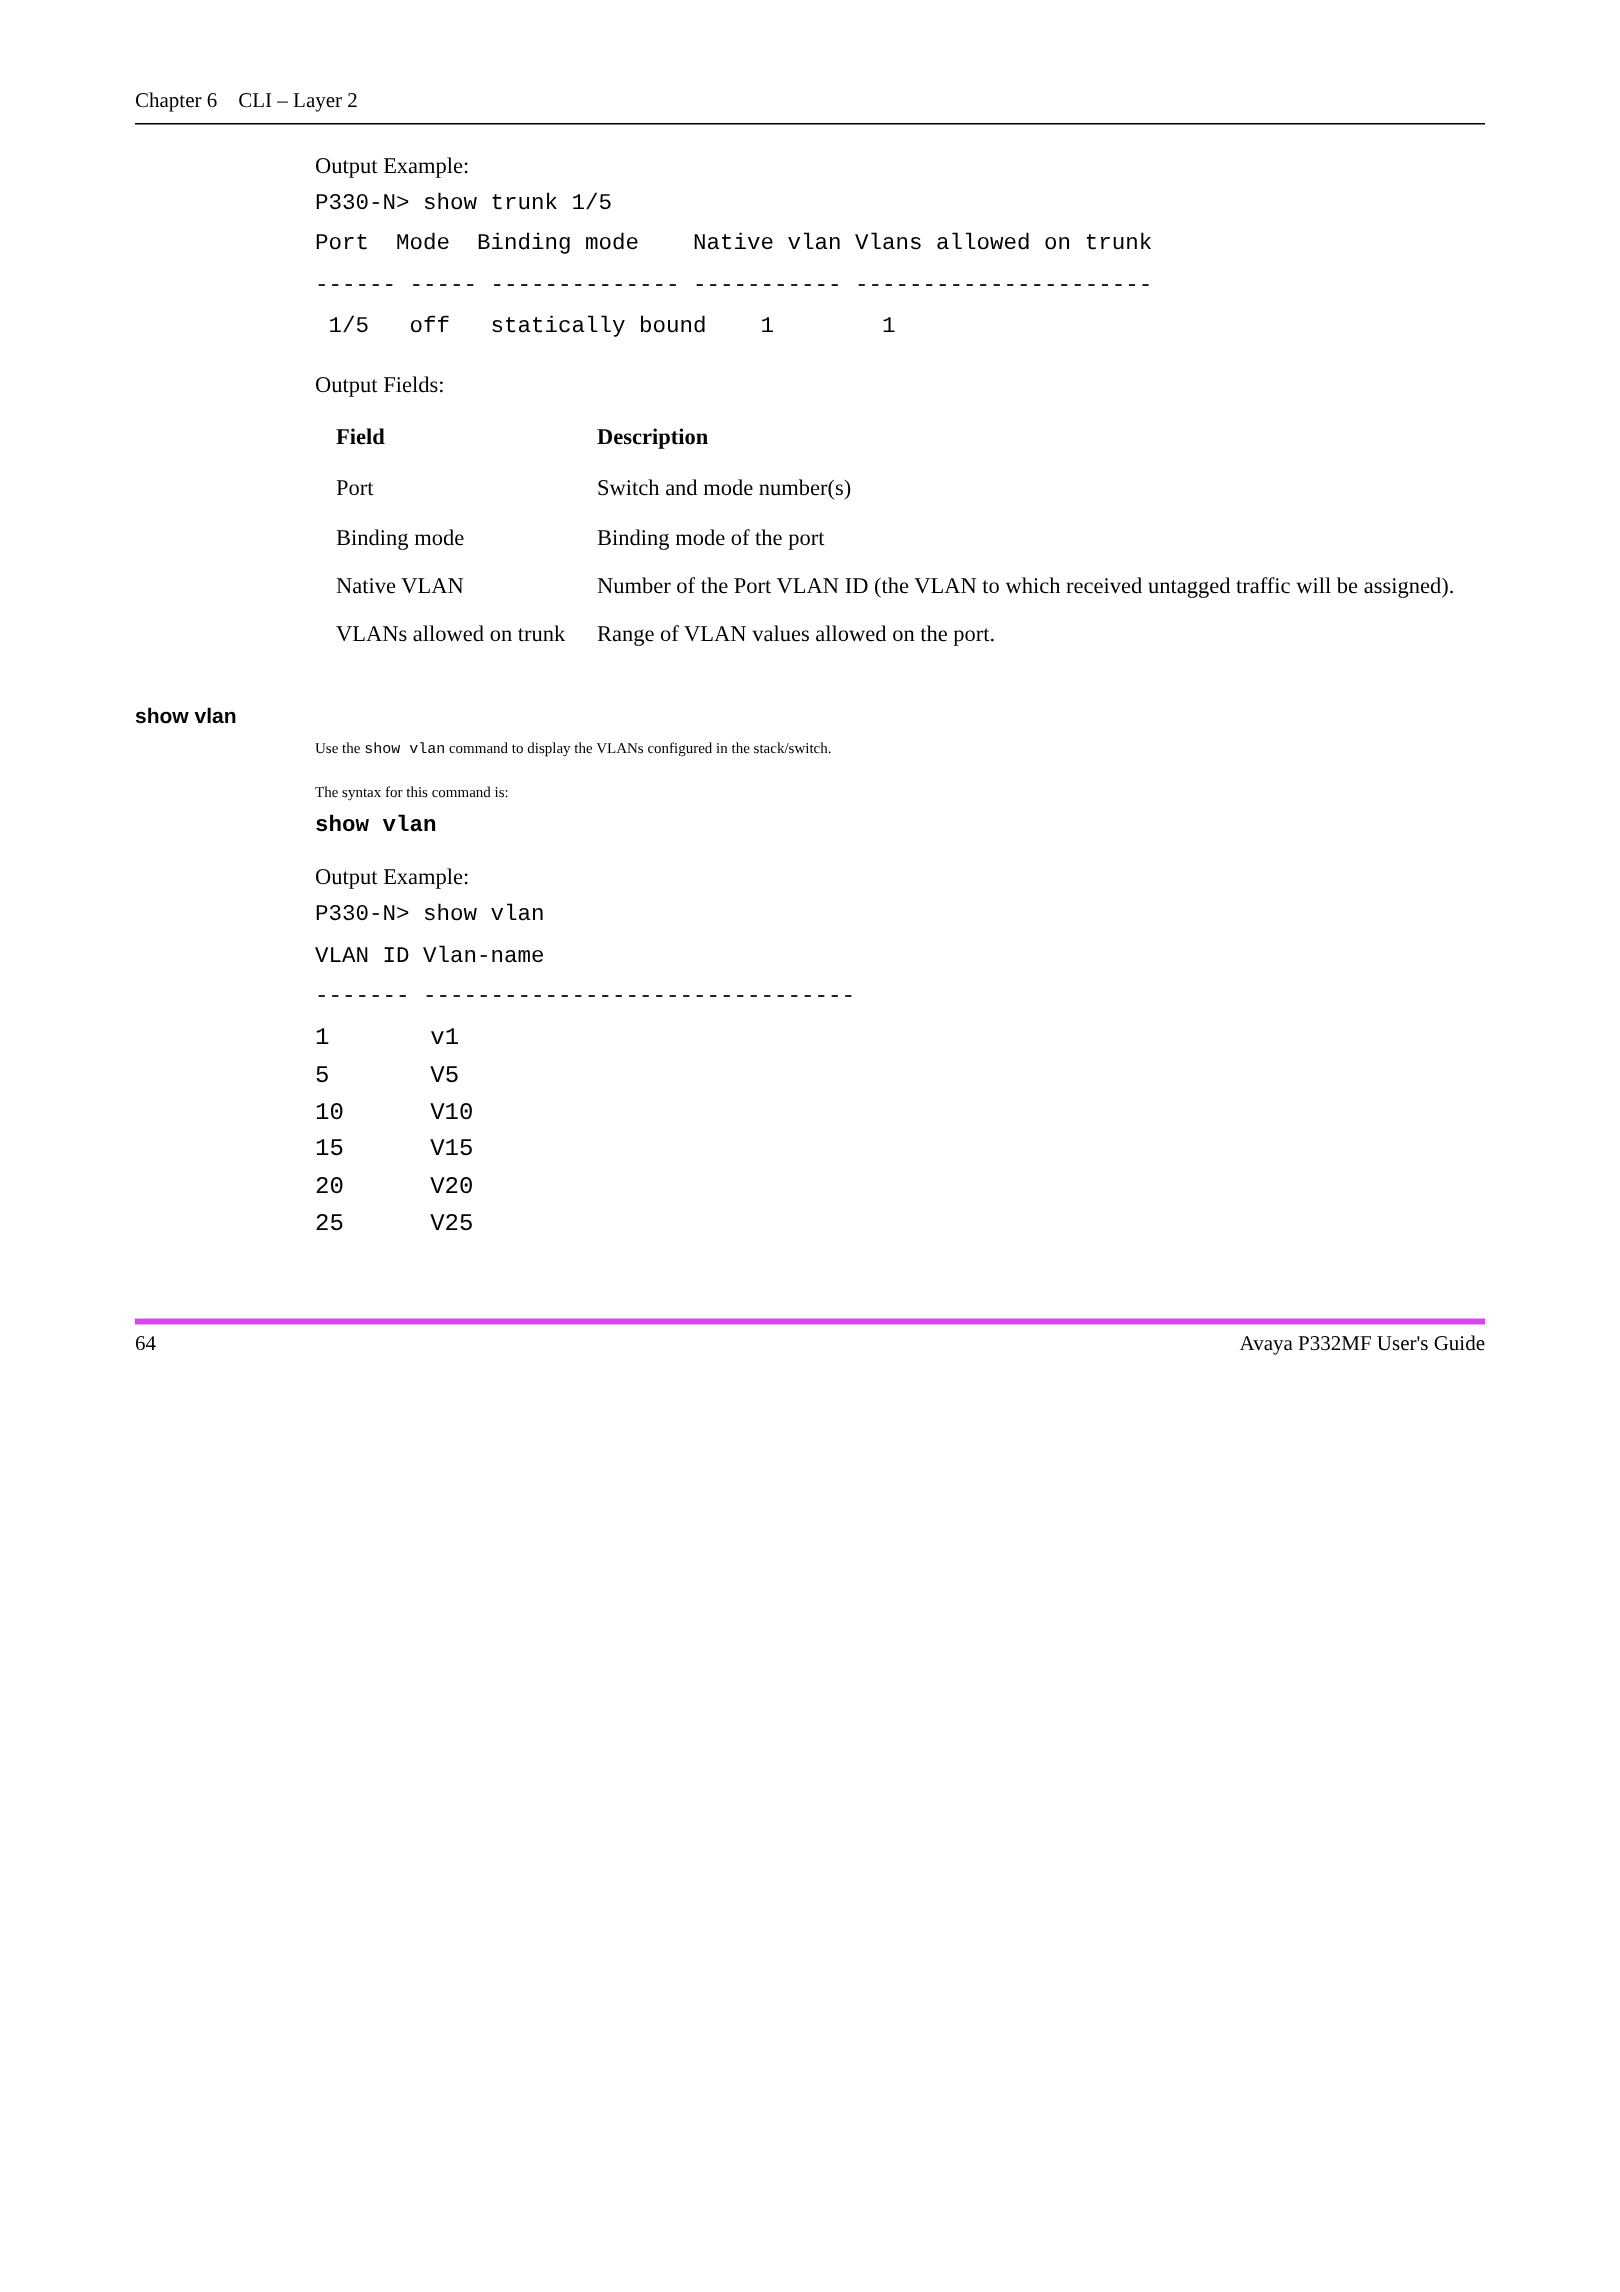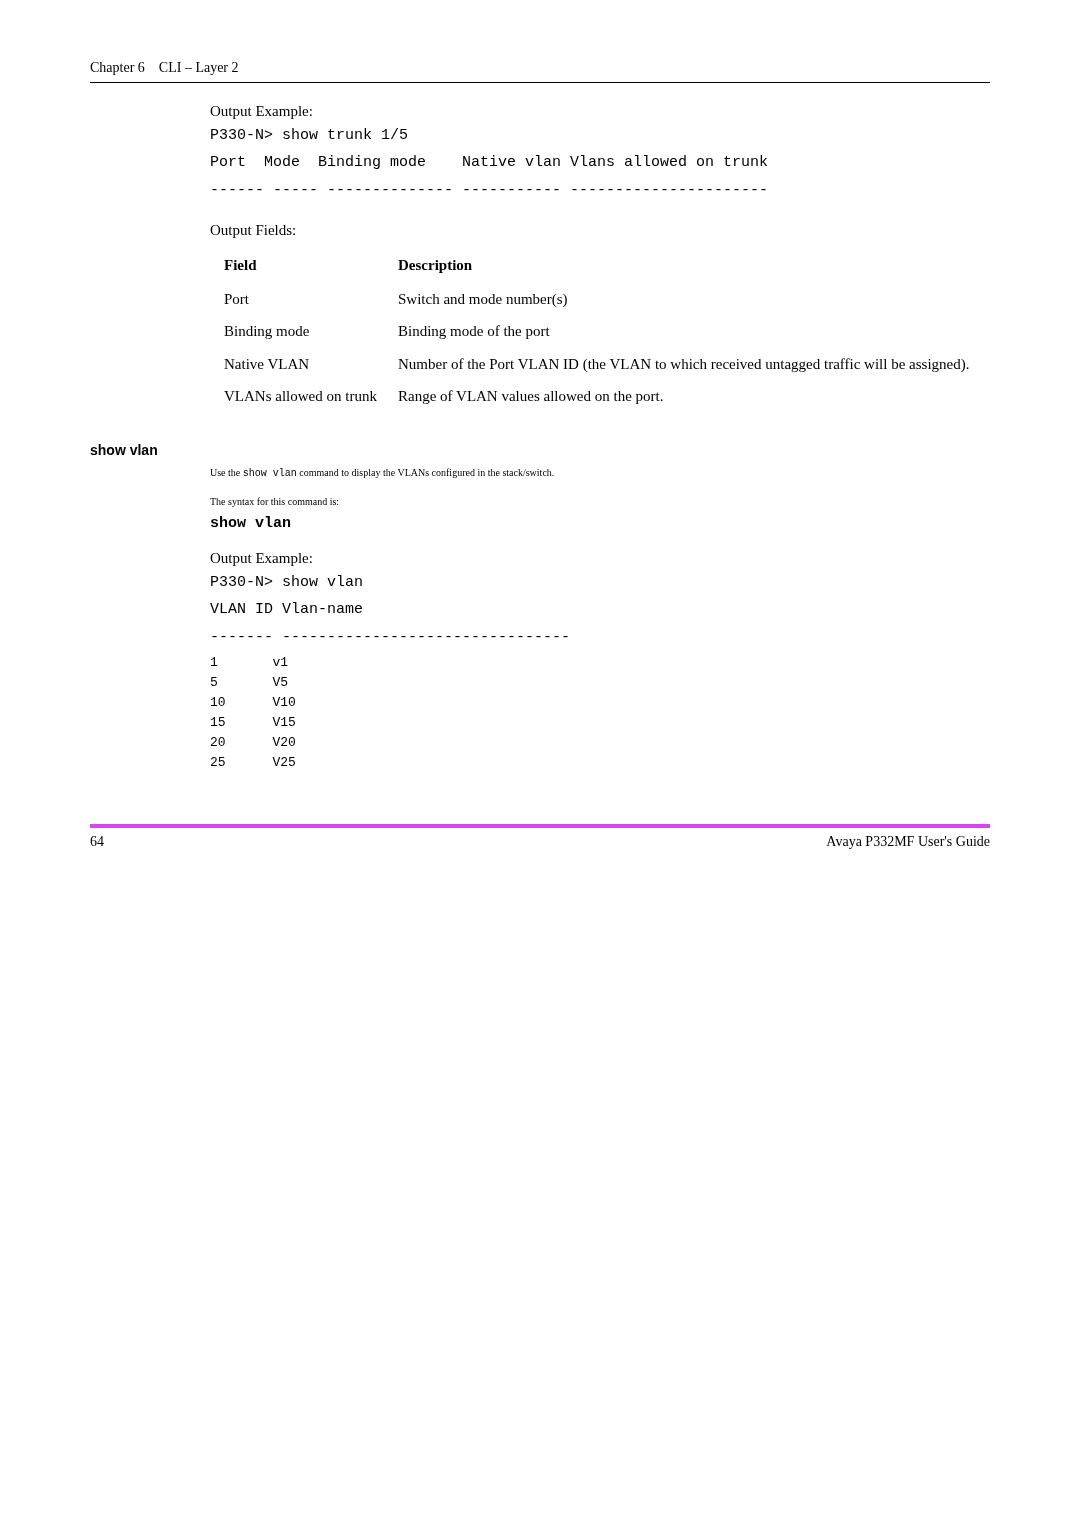--- a/index.html
+++ b/index.html
@@ -78,21 +78,21 @@
       margin-top: 6px;
       margin-bottom: 6px;
     }
     .syntax-bold {
       font-family: 'Courier New', Courier, monospace;
       font-weight: bold;
       font-size: 15px;
     }
     .vlan-table {
       font-family: 'Courier New', Courier, monospace;
-      font-size: 13px;
+      font-size: 16px;
       line-height: 1.55;
       margin-top: 2px;
     }
     .footer {
       display: flex;
       justify-content: space-between;
       font-size: 14px;
       margin-top: 50px;
       padding-top: 6px;
       border-top: 4px solid #d946ef;
@@ -108,20 +108,21 @@
   <div class="header">
     <span>Chapter 6</span>&nbsp;&nbsp;&nbsp;&nbsp;<span>CLI – Layer 2</span>
   </div>
   <hr class="hr-top">
 
   <div class="content-block">
     <div class="section-label">Output Example:</div>
     <div class="mono">P330-N&gt; show trunk 1/5</div>
     <div class="mono">Port  Mode  Binding mode    Native vlan Vlans allowed on trunk</div>
     <div class="mono">------ ----- -------------- ----------- ----------------------</div>
+    <div class="mono"> 1/5   off   statically bound    1        1</div>
 
     <div class="output-fields">
       <div class="section-label">Output Fields:</div>
       <table class="fields">
         <tbody>
             <tr class="head">
           <td class="col1">Field</td>
           <td>Description</td>
         </tr>
         <tr>

